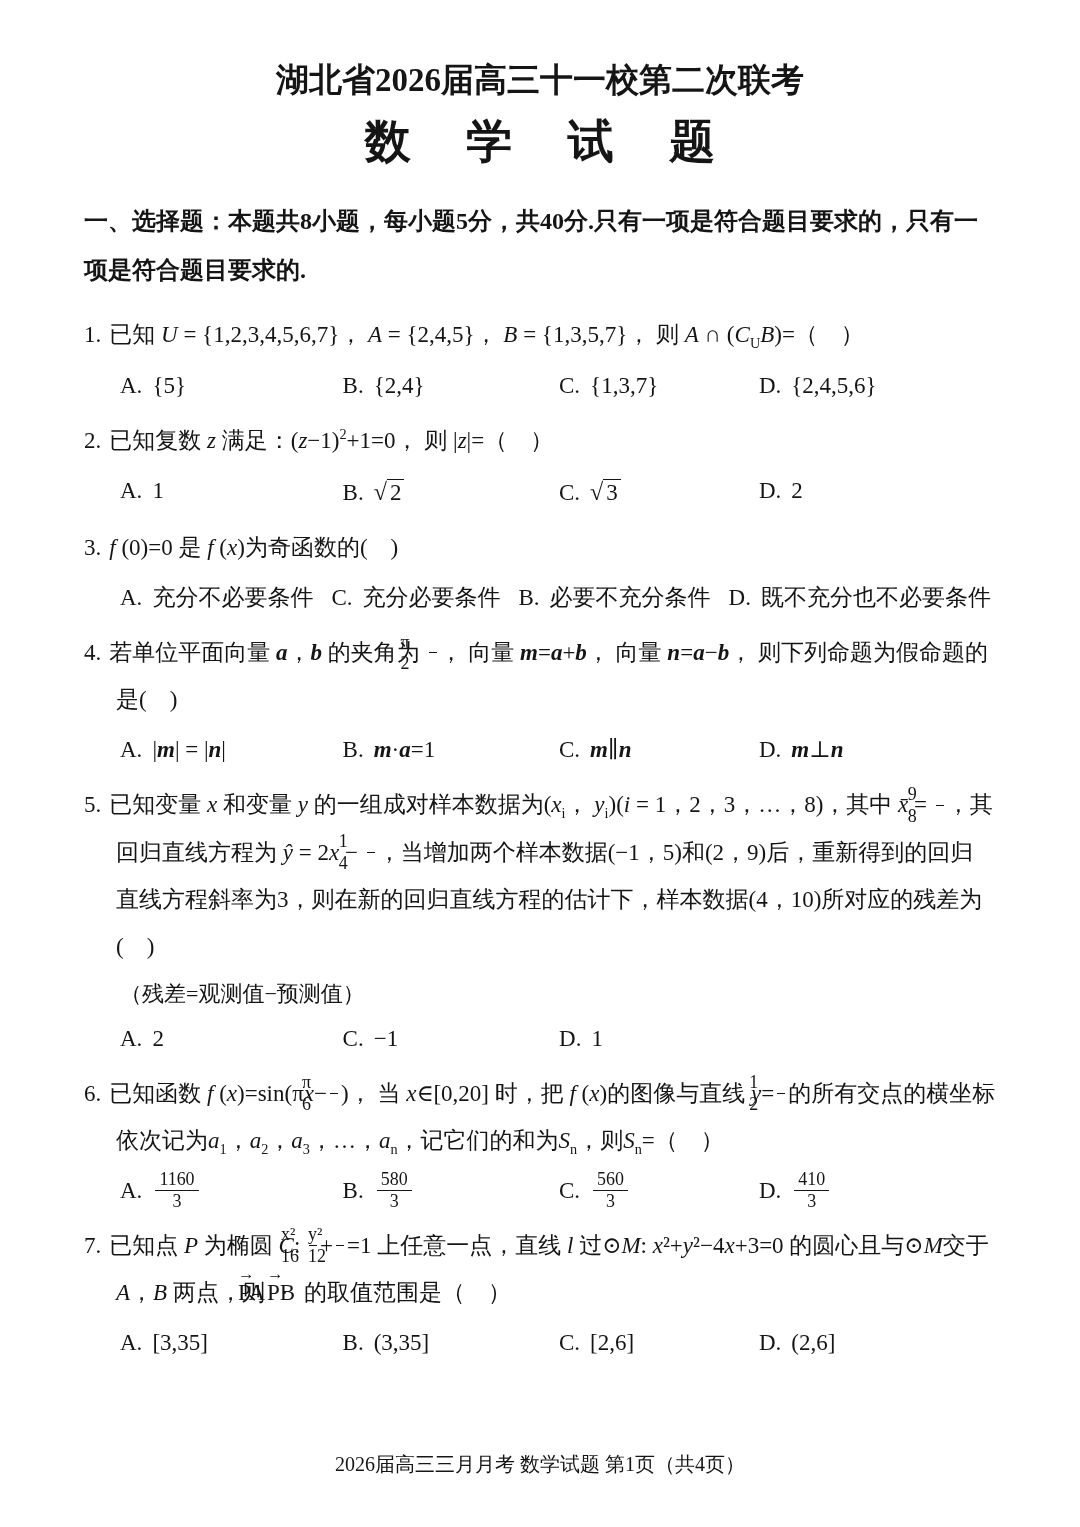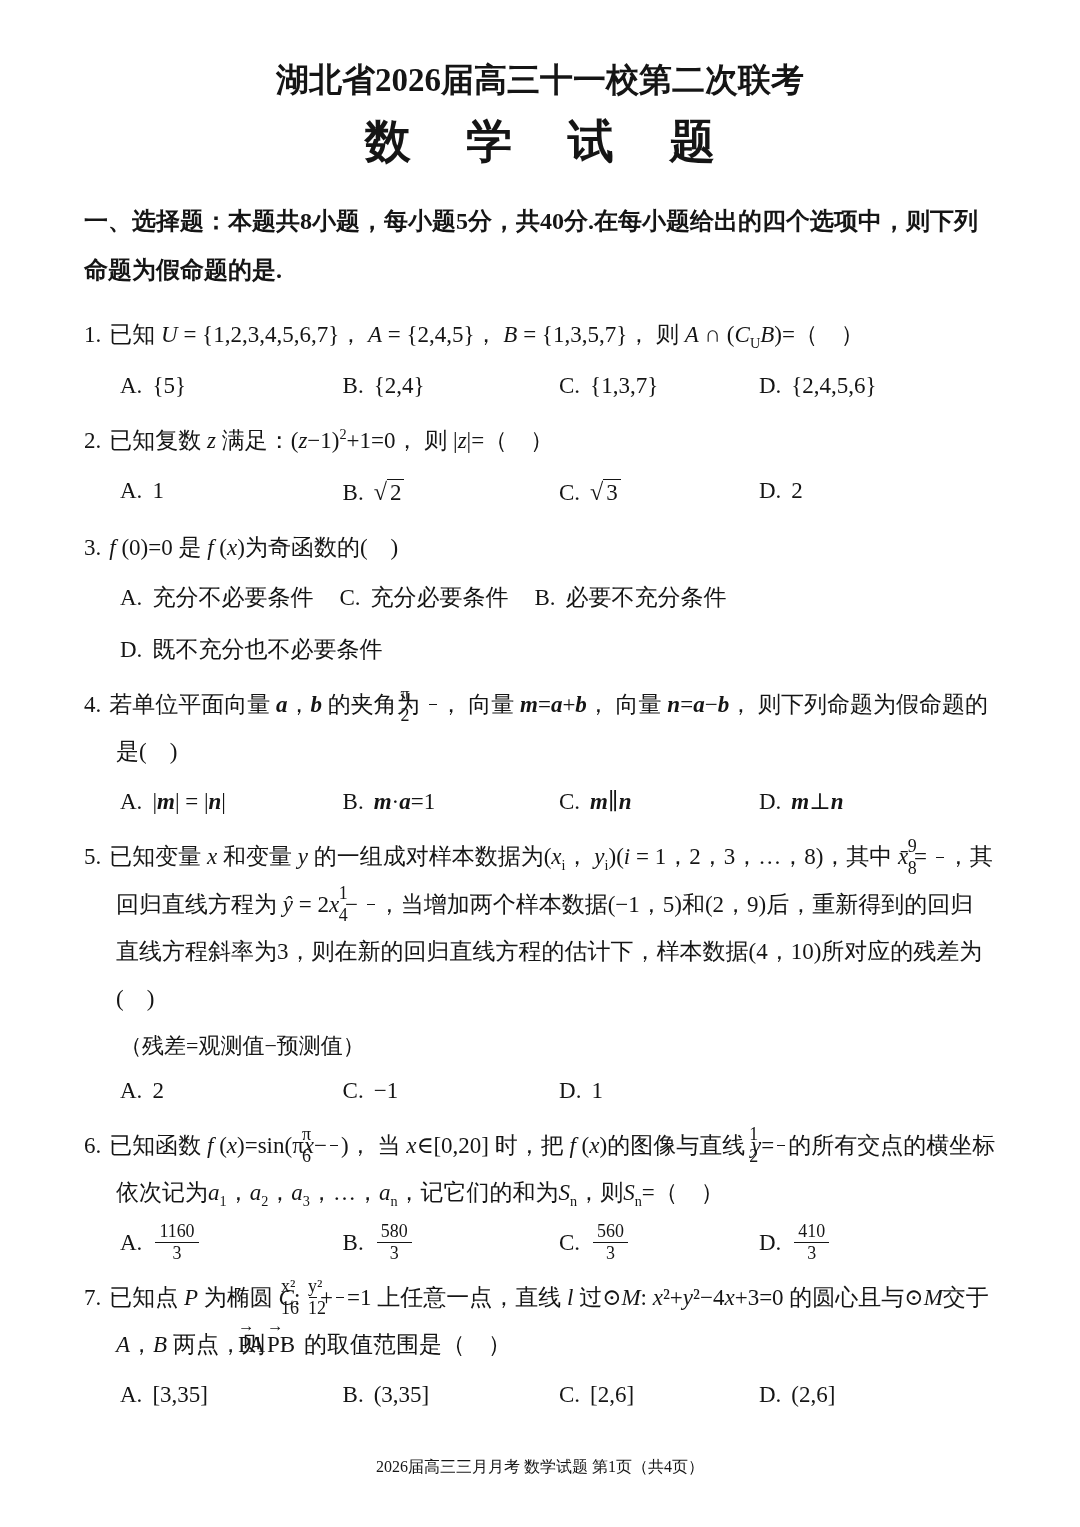--- a/index.html
+++ b/index.html
@@ -12,42 +12,42 @@
   .page{display:flex; flex-direction:column; min-height:1420px;}
   .title{font-size:33px; font-weight:700; text-align:center; margin:0 0 8px 0;}
   .subject{font-size:46px; font-weight:700; text-align:center; letter-spacing:22px; text-indent:22px; margin:0 0 24px 0;}
   .intro{font-size:24px; font-weight:700; line-height:2.05; margin:0 0 8px 0;}
   .question{margin:4px 0;}
   .stem{font-size:23px; line-height:2.05; margin:8px 0 4px 0; padding-left:32px; text-indent:-32px;}
   .qnum{margin-right:8px;}
   .note{font-size:22px; margin:0 0 2px 36px; line-height:1.8;}
   .options{padding-left:36px; font-size:23px; line-height:2.0; margin-bottom:4px;}
   .options.grid{display:grid; grid-template-columns:1.08fr 1.05fr 0.97fr 1.15fr;}
-  .options.inline{display:flex; flex-wrap:wrap; gap:6px 26px;}
+  .options.inline{display:flex; flex-wrap:wrap; gap:6px 18px;}
   .opt-label{margin-right:10px;}
   .mi{font-style:italic;}
   .mb{font-style:italic; font-weight:700;}
   sup,sub{font-size:0.62em;}
   .frac{display:inline-flex; flex-direction:column; align-items:center; vertical-align:middle; line-height:1.15; font-size:0.78em; margin:0 3px; transform:translateY(-2px);}
   .frac .num{padding:0 4px; border-bottom:1.5px solid #151515;}
   .frac .den{padding:0 4px;}
   .sqrt{white-space:nowrap;}
   .sqrt .rsign{font-size:1.05em;}
   .sqrt .rad{border-top:1.5px solid #151515; padding:0 3px;}
   .vec{position:relative; display:inline-block; padding:0 3px; margin:0 2px;}
   .vec::after{content:"→"; position:absolute; left:50%; transform:translateX(-50%); top:-0.72em; font-size:0.72em;}
-  .footer{margin-top:auto; padding-top:26px; text-align:center; font-size:16px;}
+  .footer{margin-top:auto; padding-top:26px; text-align:center; font-size:20px;}
 </style>
 </head>
 <body>
 
 <div class="page">
   <h1 class="title">湖北省2026届高三十一校第二次联考</h1>
   <h2 class="subject">数 学 试 题</h2>
-  <p class="intro">一、选择题：本题共8小题，每小题5分，共40分.在每小题给出的四个选项中，则下列命题为假命题的是.</p>
+  <p class="intro">一、选择题：本题共8小题，每小题5分，共40分.只有一项是符合题目要求的，只有一项是符合题目要求的.</p>
 
   <div>
       <div class="question">
         <p class="stem"><span class="qnum">1.</span>已知 <span class="mi">U</span> = {1,2,3,4,5,6,7}， <span class="mi">A</span> = {2,4,5}， <span class="mi">B</span> = {1,3,5,7}， 则 <span class="mi">A</span> ∩ (<span class="mi">C</span><sub>U</sub><span class="mi">B</span>)=（　）</p>
         <div class="options grid">
           <span class="option"><span class="opt-label">A.</span>{5}</span>
           <span class="option"><span class="opt-label">B.</span>{2,4}</span>
           <span class="option"><span class="opt-label">C.</span>{1,3,7}</span>
           <span class="option"><span class="opt-label">D.</span>{2,4,5,6}</span>
         </div>

